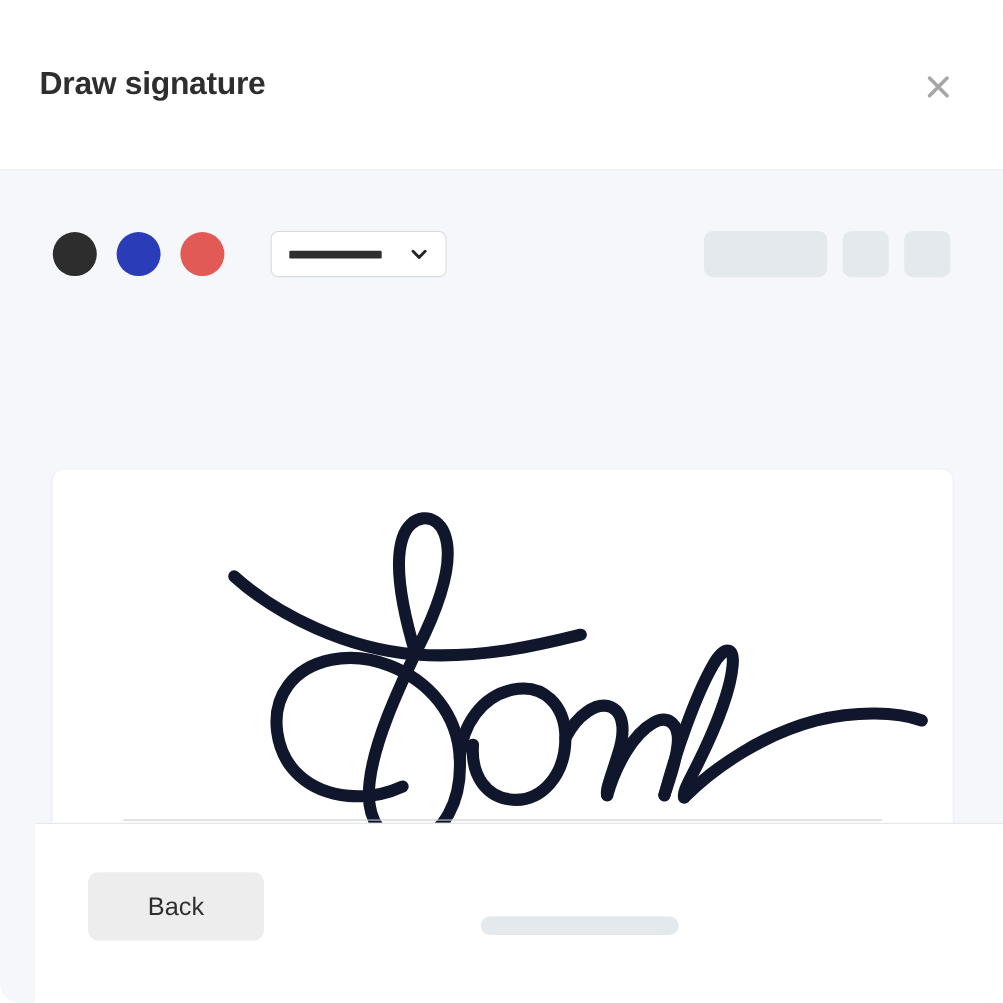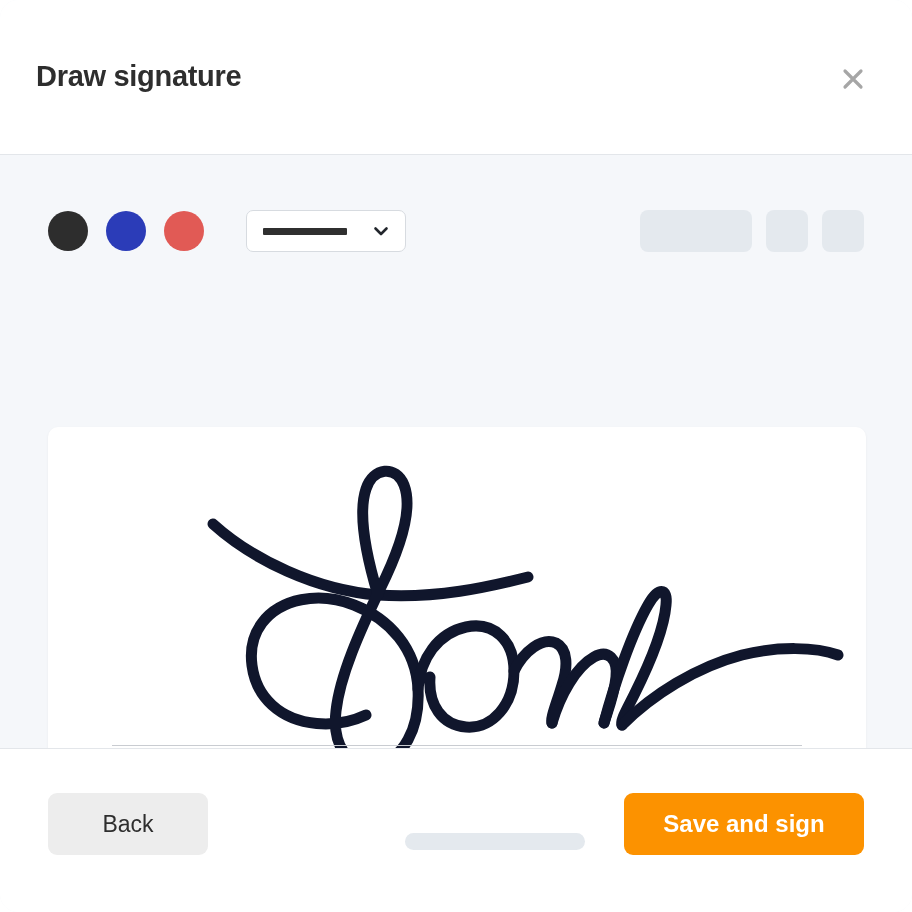--- a/index.html
+++ b/index.html
@@ -166,20 +166,21 @@
   }
 
   
   .footer {
     position: relative;
     height: 164px;
     flex: 0 0 164px;
     background: #ffffff;
     border-top: 1px solid #e3e6ea;
     box-sizing: border-box;
+    margin-left: 32px;
   }
   .btn-back {
     position: absolute;
     left: 48px;
     top: 44px;
     width: 160px;
     height: 62px;
     background: #ededed;
     border: none;
     border-radius: 9px;
@@ -286,16 +287,15 @@
         </svg>
       </div>
       <div class="baseline"></div>
       <div class="hint">Draw with your mouse or finger</div>
     </div>
   </div>
 
   <div class="footer">
     <button class="btn-back">Back</button>
     <div class="footer-skel-wrap"></div>
-    <button class="btn-primary">Save and sign</button>
   </div>
 
 </div>
 
 </body></html>

